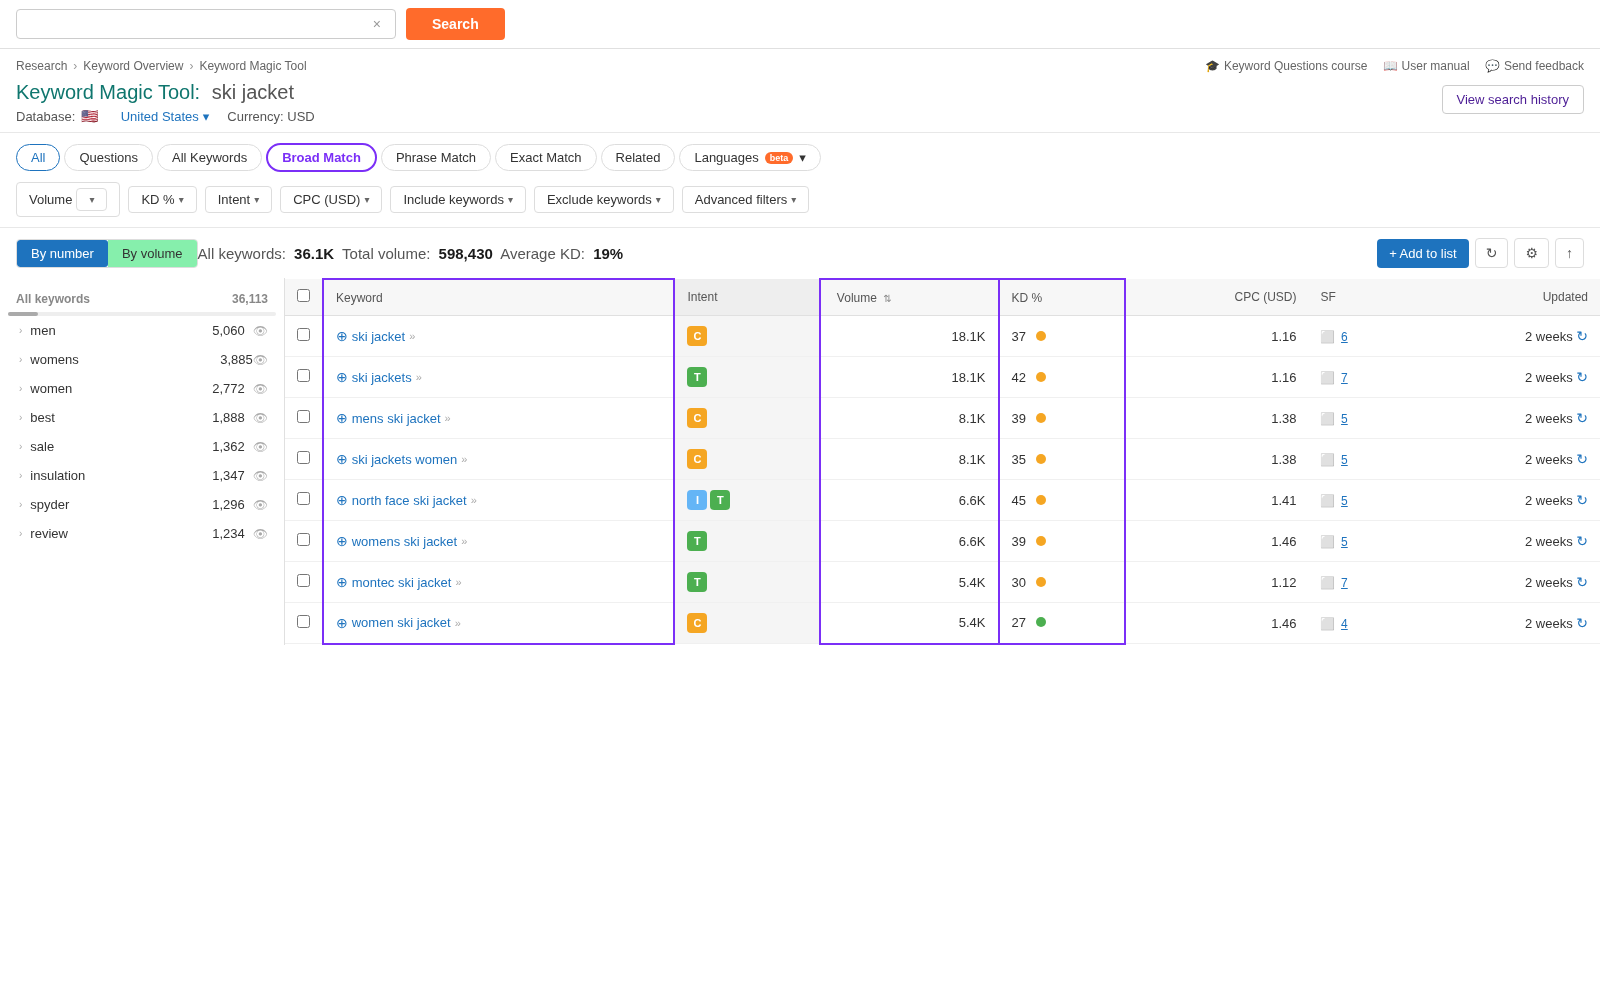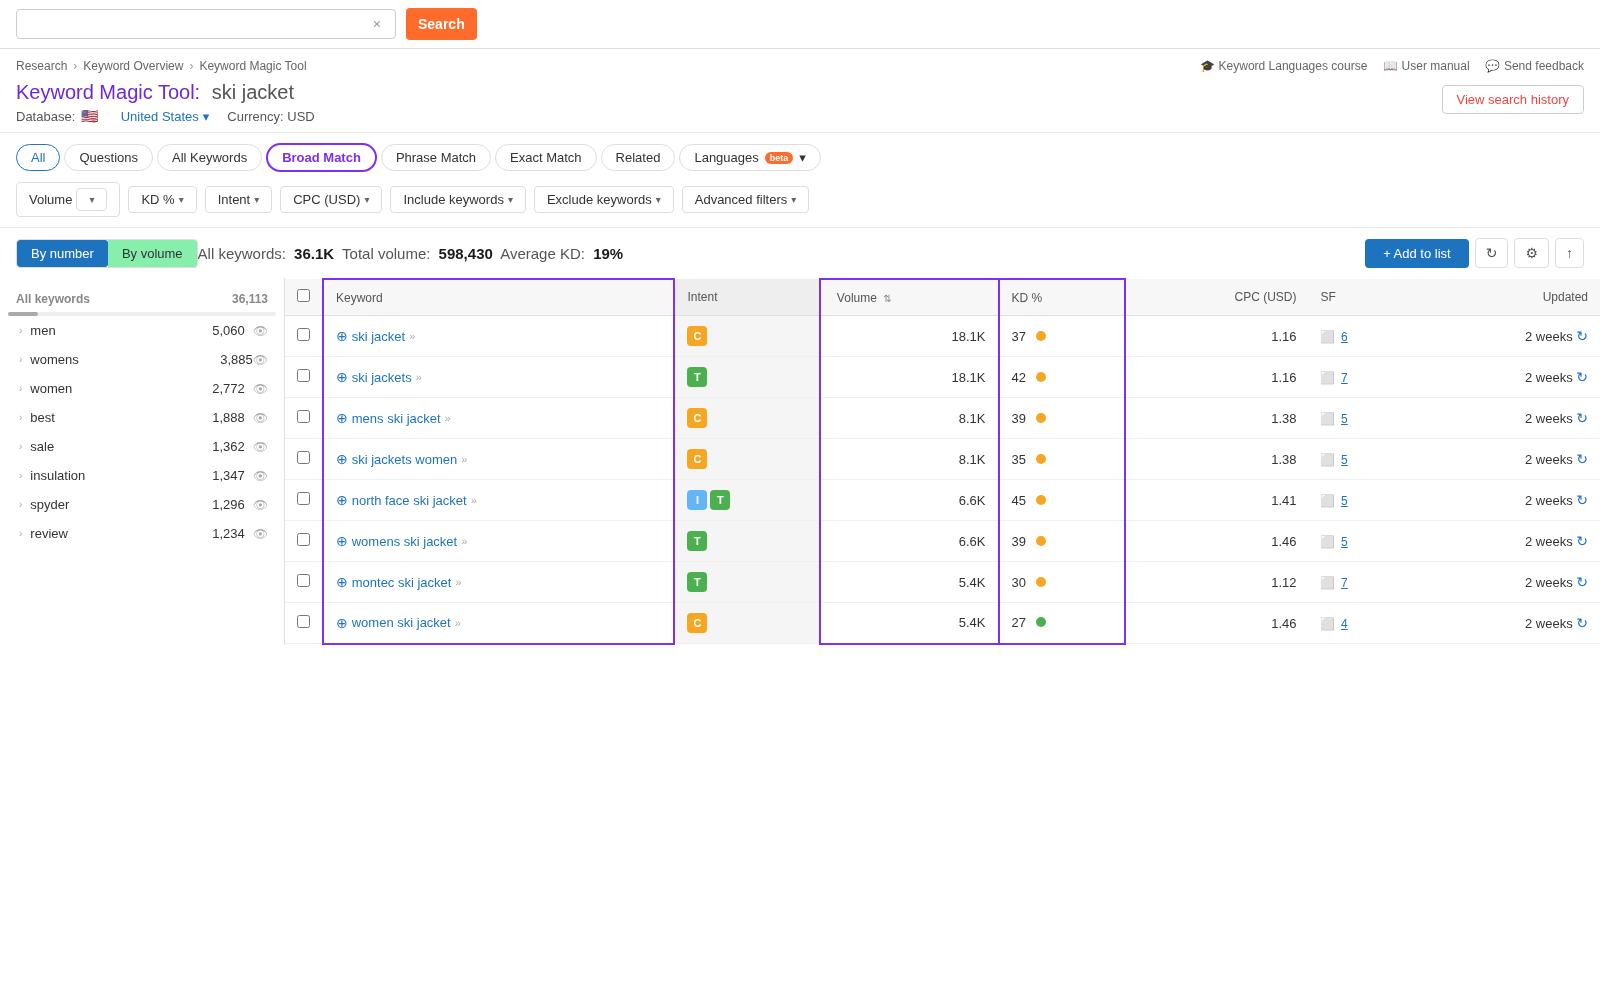--- a/index.html
+++ b/index.html
@@ -3,32 +3,32 @@
   <meta charset="utf-8">
   <style>
     * { box-sizing: border-box; margin: 0; padding: 0; }
     body { font-family: -apple-system, BlinkMacSystemFont, 'Segoe UI', sans-serif; font-size: 13px; background: #fff; color: #333; }
 
     
     .search-bar { display: flex; align-items: center; padding: 8px 16px; border-bottom: 1px solid #e0e0e0; background: #fff; }
     .search-input-wrap { display: flex; align-items: center; border: 1px solid #ccc; border-radius: 4px; padding: 6px 10px; width: 380px; background: #fff; }
     .search-input-wrap input { border: none; outline: none; font-size: 14px; flex: 1; color: #333; }
     .clear-icon { color: #999; cursor: pointer; margin-right: 4px; font-size: 14px; }
-    .search-btn { background: #ff6b2b; color: #fff; border: none; border-radius: 4px; padding: 8px 12px; font-size: 14px; font-weight: 600; cursor: pointer; margin-left: 10px; }
+    .search-btn { background: #ff6b2b; color: #fff; border: none; border-radius: 4px; padding: 8px 26px; font-size: 14px; font-weight: 600; cursor: pointer; margin-left: 10px; }
 
     
     .breadcrumb { display: flex; align-items: center; gap: 6px; padding: 10px 16px 4px; font-size: 12px; color: #666; }
     .breadcrumb a { color: #666; text-decoration: none; }
     .breadcrumb-sep { color: #999; }
 
     
     .top-header { display: flex; align-items: flex-start; justify-content: space-between; padding: 4px 16px 8px; }
     .page-title { font-size: 20px; font-weight: 700; color: #1a1a1a; }
-    .page-title span { font-weight: 400; color: #6d28d9; }
-    .view-history-btn { border: 1px solid #ccc; background: #fff; border-radius: 4px; padding: 6px 14px; font-size: 13px; cursor: pointer; color: #ef4444; }
+    .page-title span { font-weight: 400; color: #0f766e; }
+    .view-history-btn { border: 1px solid #ccc; background: #fff; border-radius: 4px; padding: 6px 14px; font-size: 13px; cursor: pointer; color: #4c1d95; }
 
     
     .db-row { padding: 4px 16px 10px; font-size: 13px; color: #555; display: flex; align-items: center; gap: 6px; }
     .db-row a { color: #1e73be; text-decoration: none; display: flex; align-items: center; gap: 4px; padding-left: 16px; }
     .flag { font-size: 14px; }
 
     
     .tabs-section { padding: 10px 16px 0; border-top: 1px solid #e8e8e8; }
     .tab-row { display: flex; align-items: center; gap: 4px; flex-wrap: wrap; }
     .tab { border: 1px solid #ddd; background: #fff; border-radius: 20px; padding: 5px 14px; font-size: 13px; cursor: pointer; color: #333; white-space: nowrap; }
@@ -44,21 +44,21 @@
 
     
     .stats-action-row { display: flex; align-items: center; justify-content: space-between; padding: 10px 16px; border-top: 1px solid #e8e8e8; }
     .stats-left { display: flex; align-items: center; gap: 0; }
     .by-number-volume { display: flex; border: 1px solid #ddd; border-radius: 4px; overflow: hidden; }
     .by-btn { padding: 6px 14px; font-size: 13px; cursor: pointer; background: #86efac; border: none; color: #333; }
     .by-btn.active { background: #1e73be; color: #fff; border-radius: 3px; }
     .stats-text { font-size: 15px; color: #555; text-align: right; }
     .stats-text strong { color: #1a1a1a; }
     .stats-actions { display: flex; align-items: center; gap: 6px; }
-    .add-to-list-btn { background: #1e73be; color: #fff; border: none; border-radius: 4px; padding: 7px 18px; font-size: 13px; cursor: pointer; display: flex; align-items: center; gap: 4px; }
+    .add-to-list-btn { background: #1e73be; color: #fff; border: none; border-radius: 4px; padding: 7px 12px; font-size: 13px; cursor: pointer; display: flex; align-items: center; gap: 4px; }
     .icon-btn { border: 1px solid #ddd; background: #fff; border-radius: 4px; padding: 6px 10px; cursor: pointer; font-size: 14px; color: #555; }
 
     
     .main-layout { display: flex; }
 
     
     .sidebar { width: 285px; min-width: 285px; border-right: 1px solid #e0e0e0; padding: 8px 0; background: #fff; max-height: 520px; overflow-y: auto; }
     .sidebar-header { display: flex; align-items: center; justify-content: space-between; padding: 6px 16px; font-size: 12px; color: #888; font-weight: 600; }
     .sidebar-item { display: flex; align-items: center; justify-content: space-between; padding: 7px 16px; cursor: pointer; border-left: 3px solid transparent; }
     .sidebar-item-left { display: flex; align-items: center; gap: 8px; }
@@ -125,21 +125,21 @@
 
 <div class="breadcrumb">
   <a href="#">Research</a>
   <span class="breadcrumb-sep">›</span>
   <a href="#">Keyword Overview</a>
   <span class="breadcrumb-sep">›</span>
   <a href="#">Keyword Magic Tool</a>
   <div style="margin-left: auto; display: flex; align-items: center; gap: 16px;">
     <a href="#">
       <span>🎓</span>
-      <span>Keyword Languages course</span>
+      <span>Keyword Questions course</span>
     </a>
     <a href="#">
       <span>📖</span>
       <span>User manual</span>
     </a>
     <a href="#">
       <span>💬</span>
       <span>Send feedback</span>
     </a>
   </div>

